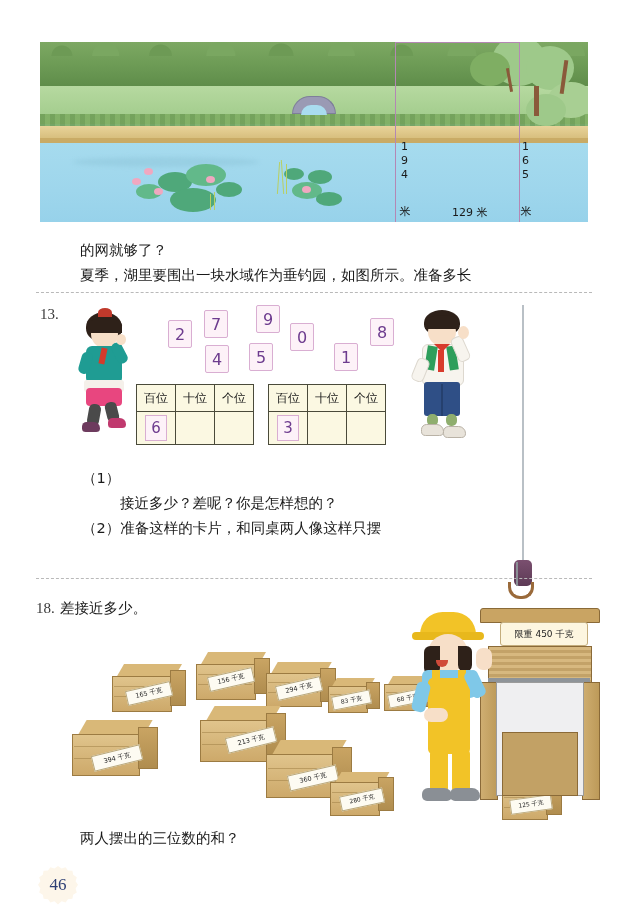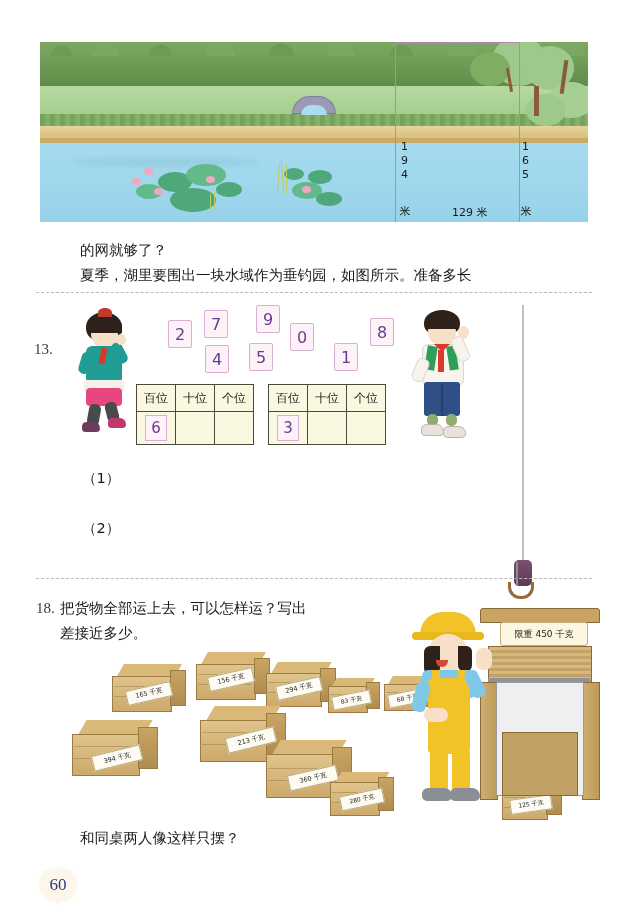--- a/index.html
+++ b/index.html
@@ -65,21 +65,21 @@
   .vert{writing-mode:vertical-rl;text-orientation:upright;letter-spacing:1px;}
 
   .para{position:absolute;font-family:"DejaVu Sans","Liberation Sans",sans-serif;
         font-size:14.5px;line-height:25px;color:#1a1a1a;}
 
   
   .sep{position:absolute;left:36px;width:556px;height:0;
        border-top:1px dashed #b9b9b9;}
 
   
-  #p13-num{position:absolute;left:34px;top:306px;margin-top:35px;}
+  #p13-num{position:absolute;left:40px;top:306px;}
   .cardnum{
     position:absolute;width:22px;height:26px;background:#fdf2f8;
     border:1.5px solid #d9aed2;border-radius:2px;
     font-family:"DejaVu Sans",sans-serif;font-size:16px;color:#6d3b8e;
     display:flex;align-items:center;justify-content:center;
   }
   .pvtable{position:absolute;border-collapse:collapse;background:#fbf8e2;}
   .pvtable td{border:1px solid #4a4a3a;width:36px;height:24px;text-align:center;
     font-family:"DejaVu Sans",sans-serif;font-size:12px;color:#1a1a1a;}
   .pvtable td.val{height:30px;}
@@ -278,35 +278,36 @@
     </tbody>
       </table>
 
     <div class="cable" style="left:522px;top:305px;height:255px;"></div>
     <div class="pulley" style="left:514px;top:560px;"></div>
 
     <div class="para" style="left:82px;top:466px;width:430px;">
       <div style="display:flex;">
         <span style="flex:0 0 auto;">（1）</span>
       </div>
+      <div style="padding-left:38px;">接近多少？差呢？你是怎样想的？</div>
     </div>
 
     <div class="para" style="left:82px;top:516px;width:430px;">
       <div style="display:flex;">
         <span style="flex:0 0 auto;">（2）</span>
+        <span>准备这样的卡片，和同桌两人像这样只摆</span>
       </div>
     </div>
   </div>
 
   <div class="sep" style="top:578px;"></div>
 
   <div>
     <div id="p14-num" class="qnum">18.</div>
     <div class="para" style="left:60px;top:596px;width:330px;">
-      <div>把货物全部运上去，可以怎样运？写出</div>
       <div>差接近多少。</div>
     </div>
 
     <div class="crate" style="left:112px;top:664px;width:72px;height:52px;">
       <div class="top" style="left:8px;top:0;width:58px;height:14px;transform:skewX(-30deg);"></div>
       <div class="front" style="left:0;top:12px;width:58px;height:34px;"></div>
       <div class="side" style="left:58px;top:6px;width:14px;height:34px;"></div>
       <div class="plank" style="left:2px;top:22px;width:54px;"></div>
       <div class="plank" style="left:2px;top:32px;width:54px;"></div>
       <div class="tag" style="left:14px;top:22px;width:40px;height:11px;transform:rotate(-13deg);">165 千克</div>
@@ -418,21 +419,21 @@
       <div class="limb" style="left:10px;top:70px;width:14px;height:30px;background:#7fc8e8;transform:rotate(14deg);"></div>
       <div class="limb" style="left:20px;top:96px;width:24px;height:14px;background:#f7dfc8;border-radius:8px;"></div>
       <div class="limb" style="left:64px;top:58px;width:14px;height:28px;background:#7fc8e8;transform:rotate(-26deg);"></div>
       <div class="limb" style="left:72px;top:36px;width:16px;height:22px;background:#f7dfc8;border-radius:7px;"></div>
       <div class="limb" style="left:26px;top:138px;width:18px;height:42px;background:#f2c327;border-radius:4px;"></div>
       <div class="limb" style="left:48px;top:138px;width:18px;height:42px;background:#f2c327;border-radius:4px;"></div>
       <div class="shoe" style="left:18px;top:176px;width:30px;height:13px;background:#8a8f95;"></div>
       <div class="shoe" style="left:46px;top:176px;width:30px;height:13px;background:#8a8f95;"></div>
     </div>
 
-    <div class="para" style="left:80px;top:826px;">和同桌两人像这样只摆？</div>
+    <div class="para" style="left:80px;top:826px;">两人摆出的三位数的和？</div>
   </div>
 
   <div class="pageno">
     <div class="disc"></div>
-    <span>60</span>
+    <span>46</span>
   </div>
 
 </div>
 
 </body></html>

